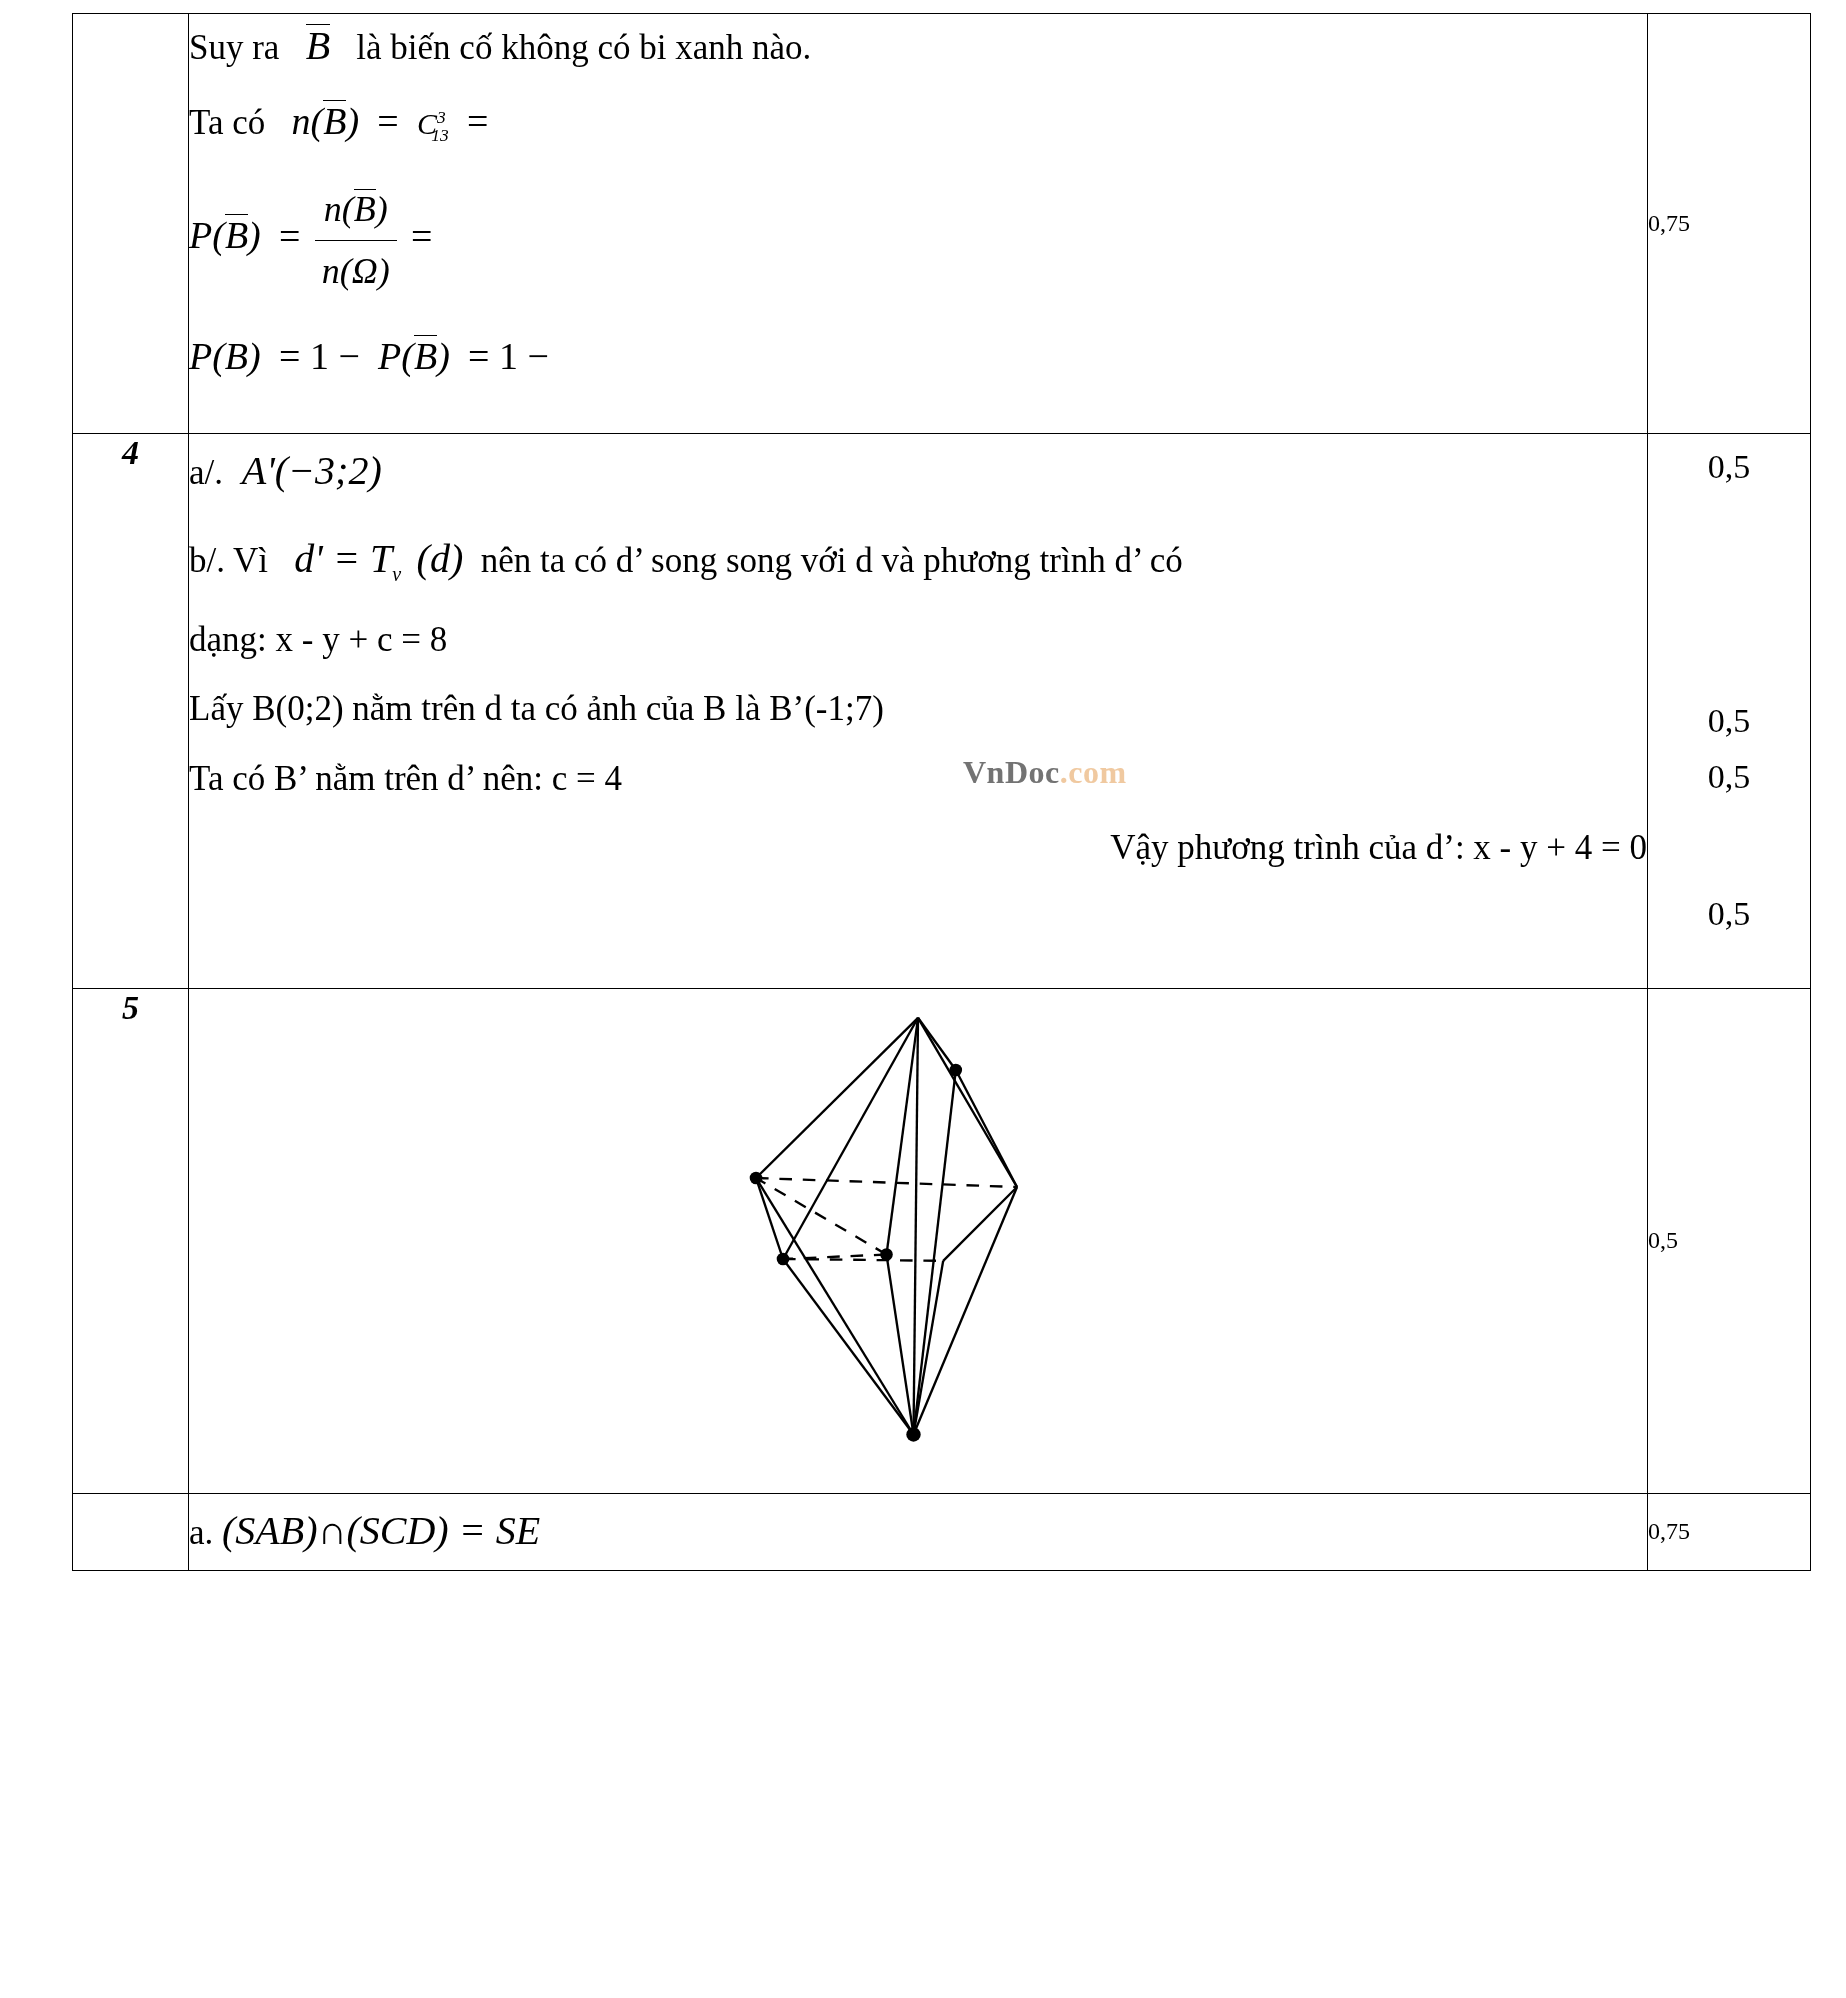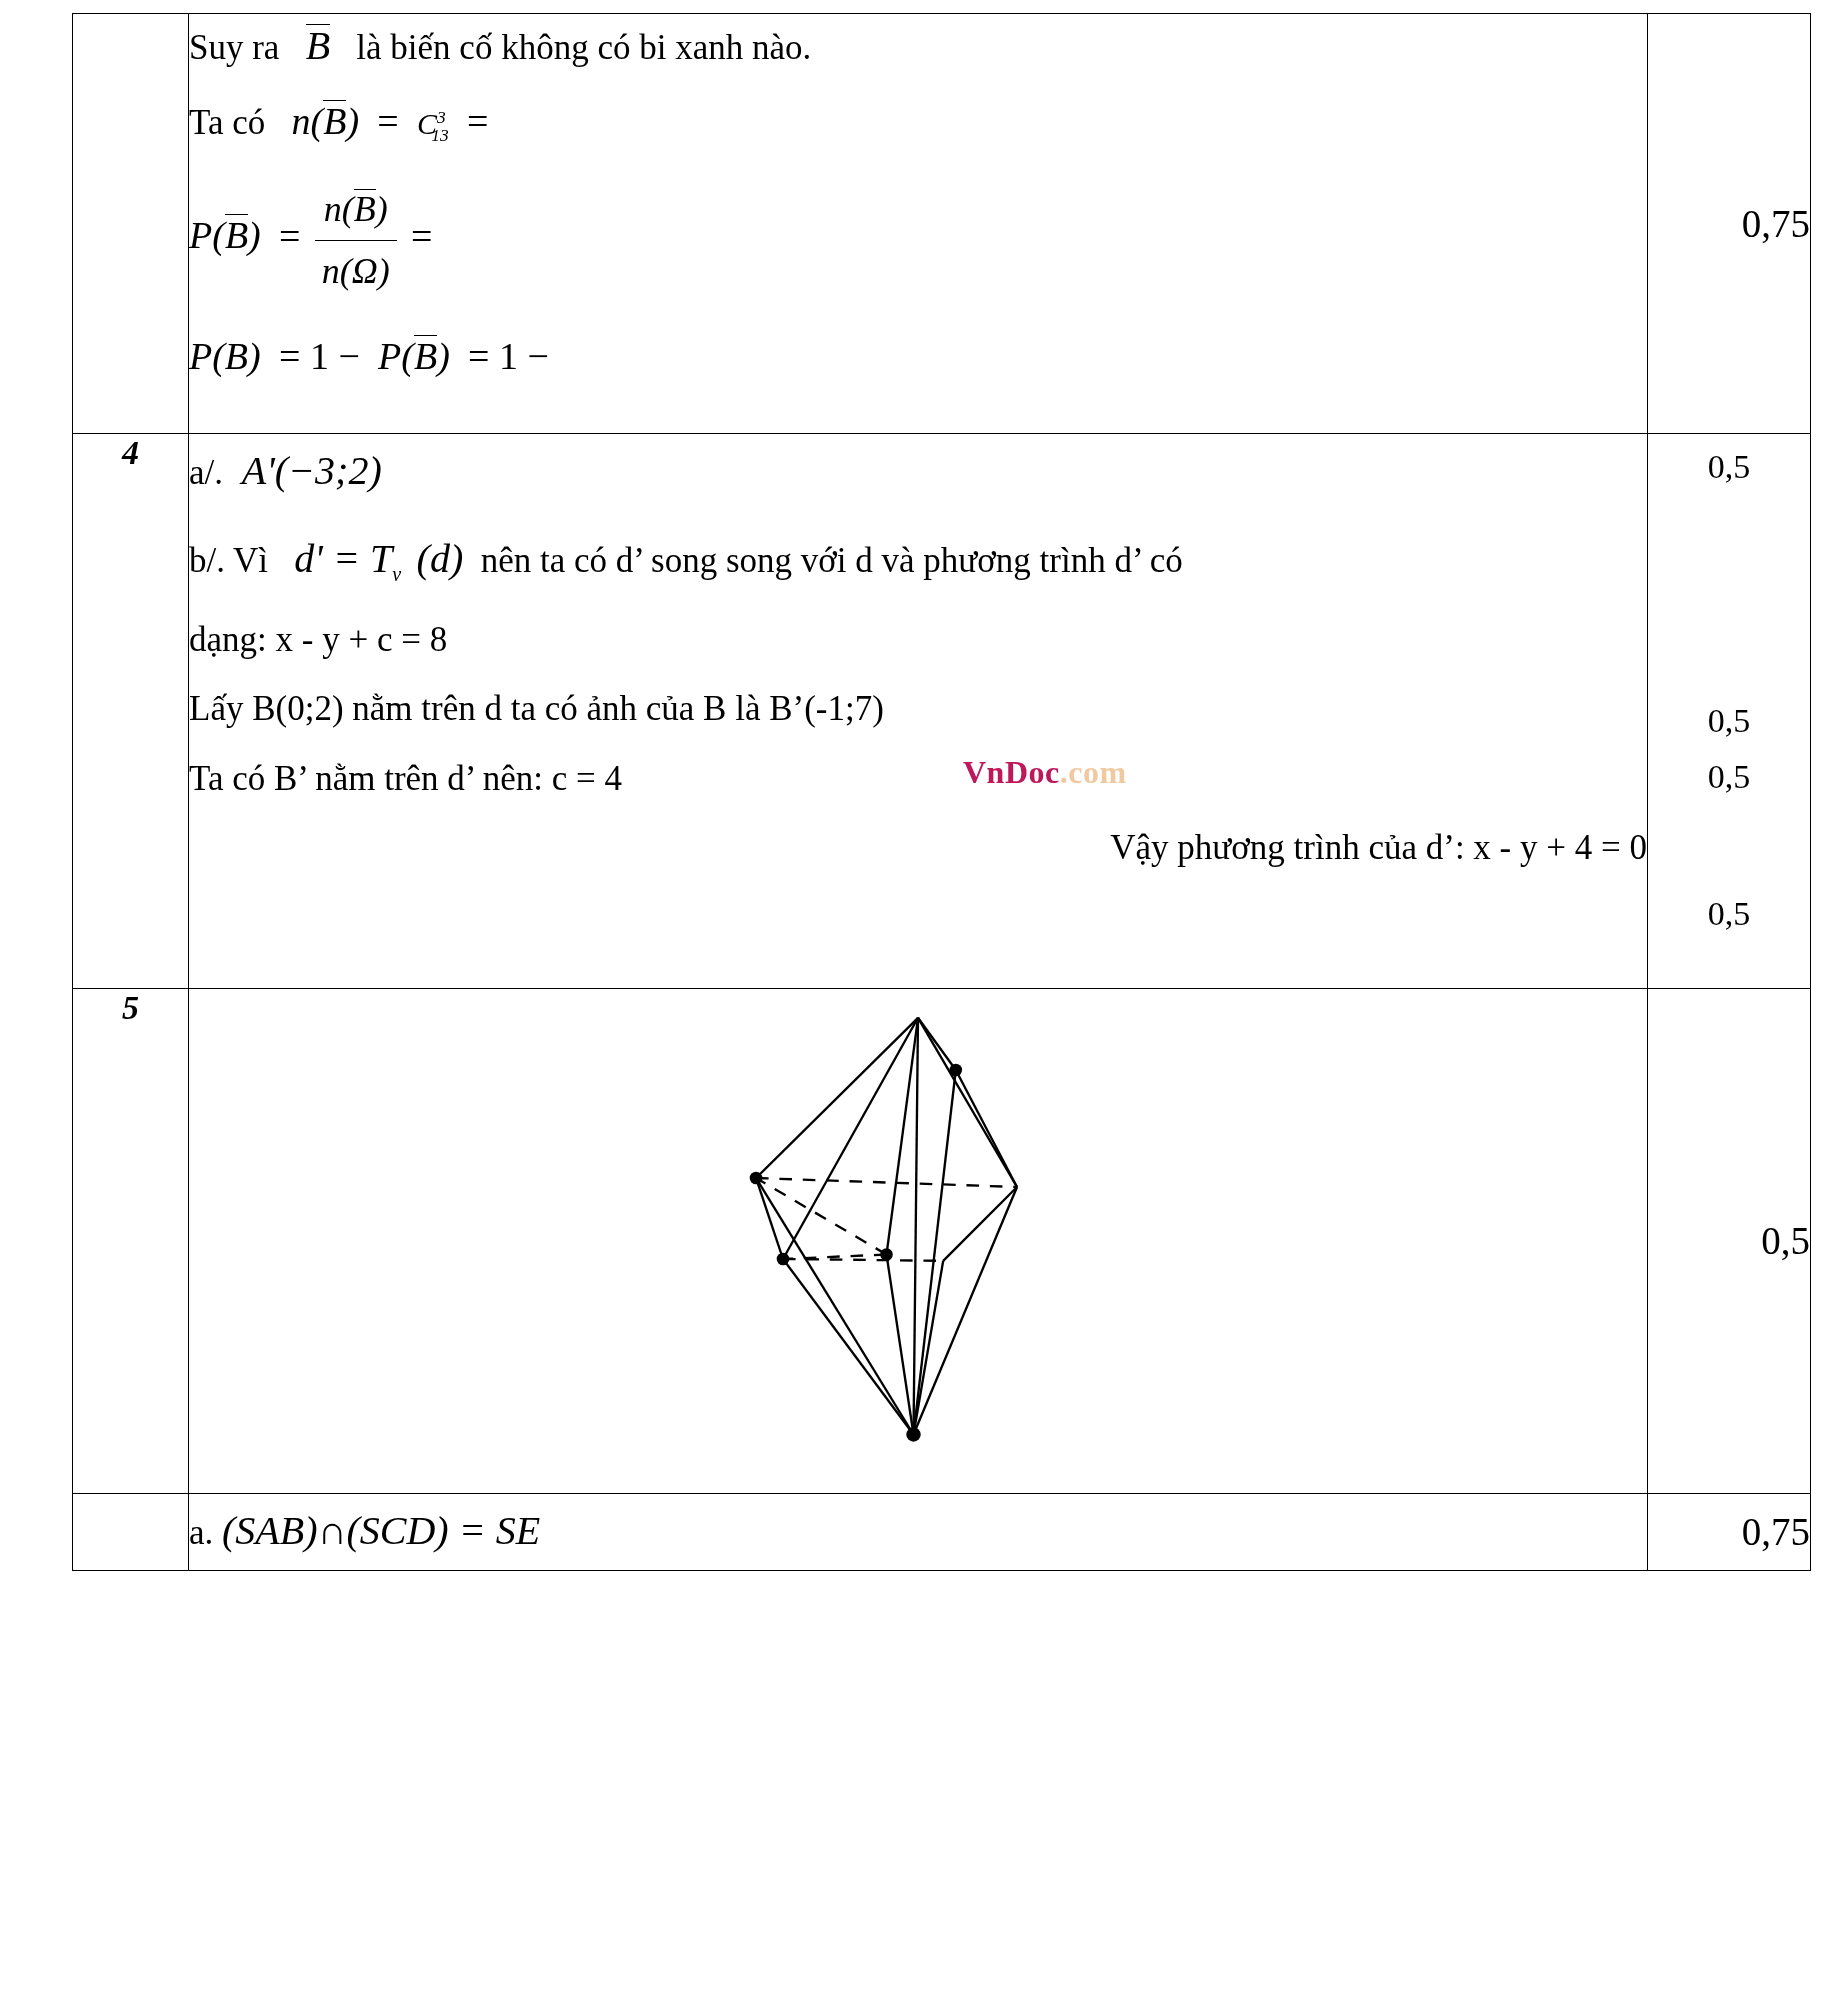--- a/index.html
+++ b/index.html
@@ -35,22 +35,22 @@
   .col-score { width: 162px; }
 
   .num-cell {
     text-align: center;
     font-style: italic;
     font-weight: bold;
     font-size: 34px;
     vertical-align: middle;
   }
   .score-cell {
-    text-align: right;
-    font-size: 39px;
+    text-align: left;
+    font-size: 24px;
   }
   .body-cell {
     padding: 9px 20px 12.6px 20px;
   }
   .line {
     font-size: 35px;
     line-height: 1.62;
     white-space: nowrap;
   }
   .line.wrap { white-space: normal; }
@@ -109,21 +109,21 @@
     justify-content: center;
     align-items: center;
   }
   .wm {
     position: absolute;
     font-family: "Liberation Serif", serif;
     font-weight: bold;
     font-size: 32px;
     letter-spacing: 0.5px;
   }
-  .wm .vn { color: #be185d; }
+  .wm .vn { color: #737373; }
   .wm .com { color: #f0c9a0; }
 </style>
 </head>
 <body>
 
 <div class="page">
 
   <table class="grade-table">
 
     <tbody>

